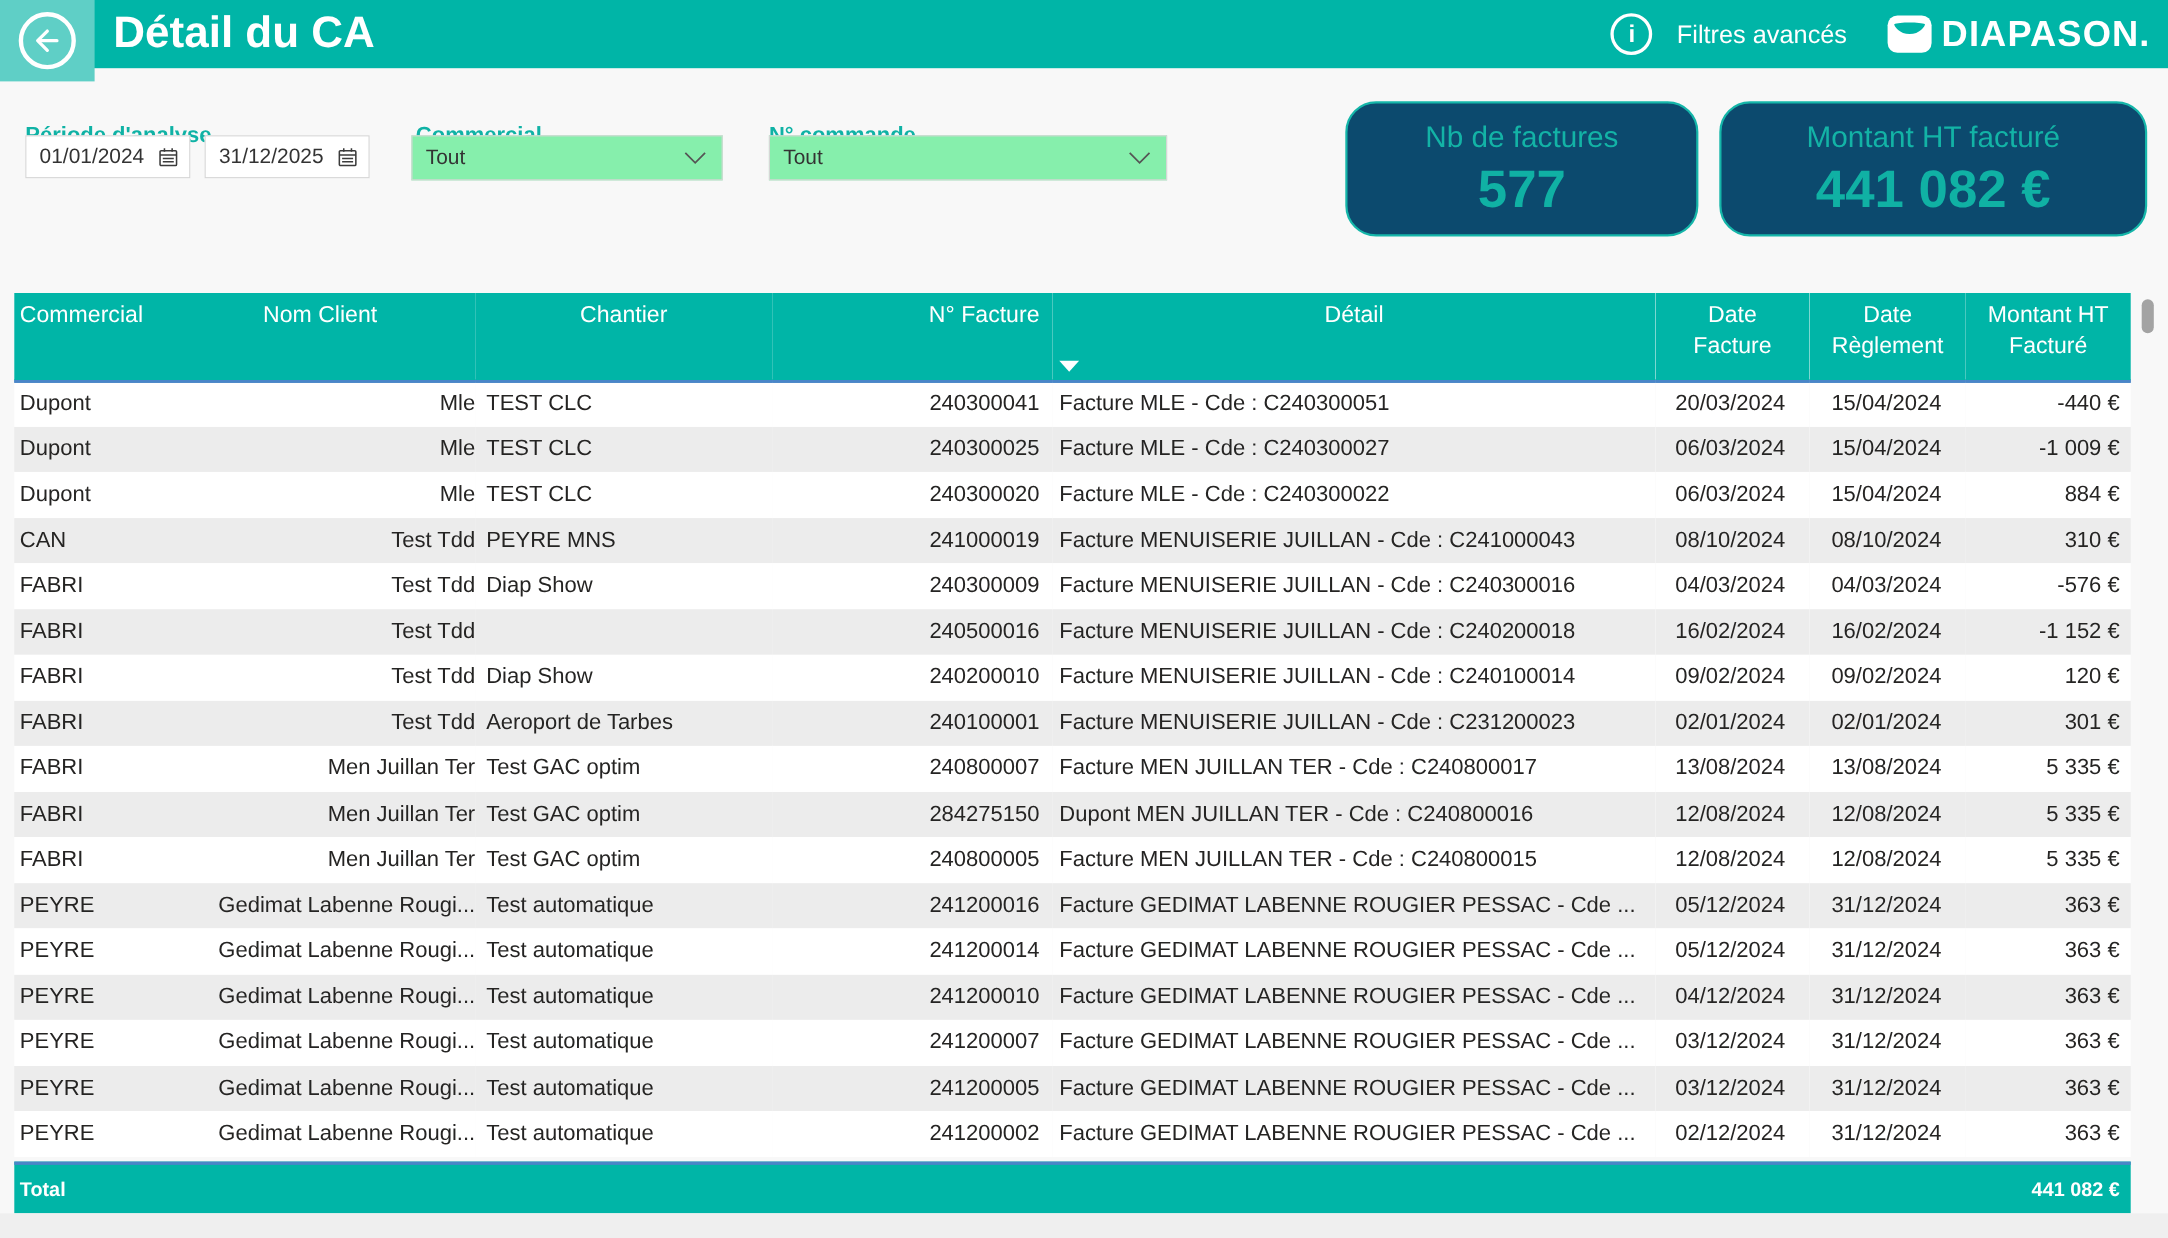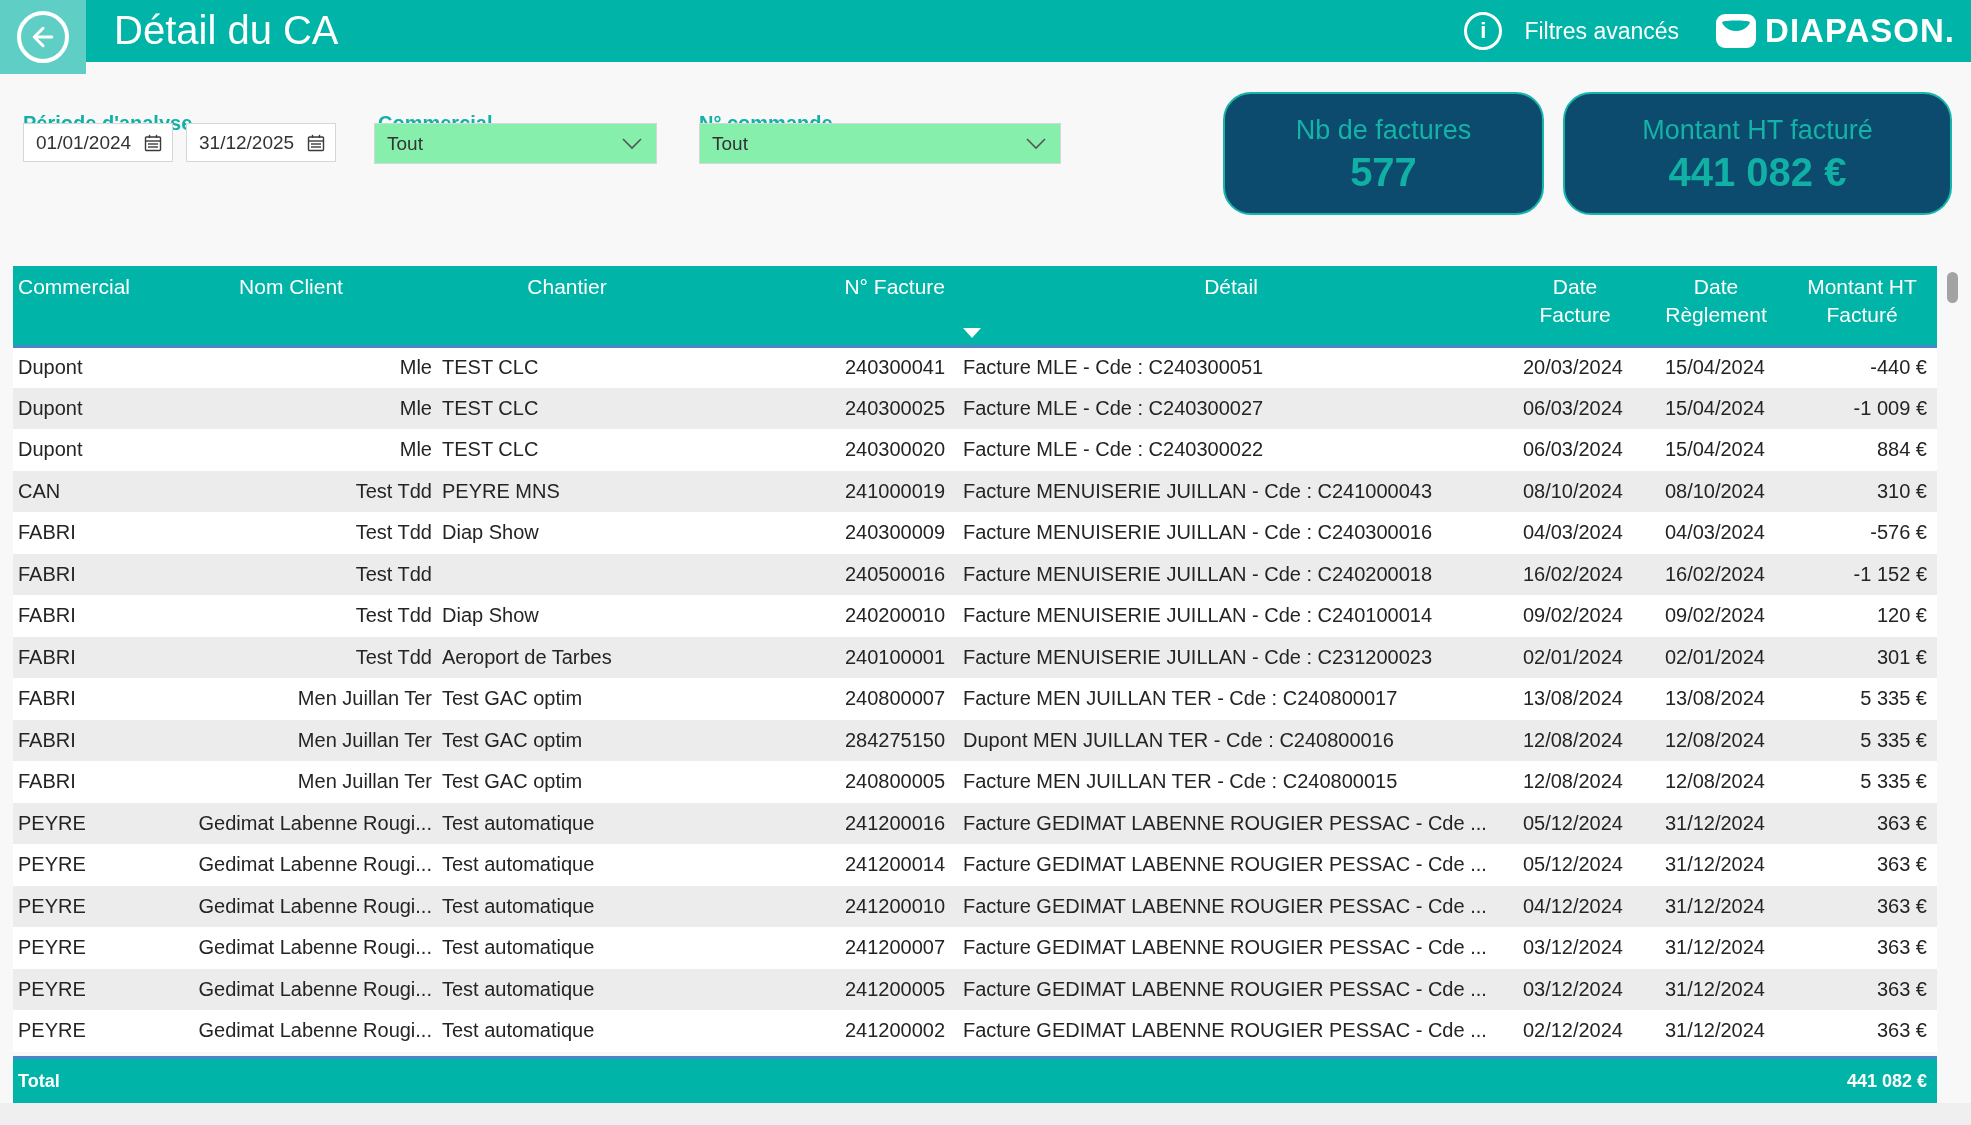--- a/index.html
+++ b/index.html
@@ -6,22 +6,22 @@
   html,body { background:#e9e9e9; }
   body { font-family:"Liberation Sans", sans-serif; }
   .page { position:relative; width:1971px; height:1125px; background:#f8f8f8; overflow:hidden; }
 
   
   .appbar { position:absolute; left:0; top:0; width:1971px; height:62px; background:#00b5a7; }
   .back-btn { position:absolute; left:0; top:0; width:86px; height:74px; background:#5fcfc6;
               display:flex; align-items:center; justify-content:center; z-index:3; cursor:pointer; }
   .back-circle { width:52px; height:52px; border:4px solid #fff; border-radius:50%;
                  display:flex; align-items:center; justify-content:center; }
-  .page-title { position:absolute; left:114px; top:0; height:62px; line-height:60px;
-                color:#fff; font-size:40px; font-weight:400; white-space:nowrap; }
+  .page-title { position:absolute; left:103px; top:0; height:62px; line-height:60px;
+                color:#fff; font-size:40px; font-weight:700; white-space:nowrap; }
   .appbar-right { position:absolute; right:16px; top:0; height:62px; display:flex; align-items:center; gap:22px; }
   .info-badge { width:38px; height:38px; border:3px solid #fff; border-radius:50%;
                 display:flex; align-items:center; justify-content:center;
                 color:#fff; font-size:22px; font-weight:700; cursor:pointer; }
   .filtres-label { color:#fff; font-size:23px; }
   .brand { display:flex; align-items:flex-end; gap:8px; margin-left:14px; }
   .brand-text { color:#fff; font-size:33px; font-weight:800; letter-spacing:1px; white-space:nowrap; }
 
   
   .filter-label { position:absolute; color:#0fb2a5; font-size:20px; font-weight:700; white-space:nowrap;margin-top:24px; }
@@ -41,21 +41,21 @@
   .dd-commercial { left:374px; width:283px; }
   .dd-commande   { left:699px; width:362px; }
 
   
   .kpi { position:absolute; top:92px; height:123px; background:#0c4a6e; border:2px solid #15b6a9;
          border-radius:28px; display:flex; flex-direction:column; align-items:center;
          justify-content:center; gap:4px; padding-top:2px; }
   .kpi-1 { left:1223px; width:321px; }
   .kpi-2 { left:1563px; width:389px; }
   .kpi-label { color:#13b3a6; font-size:27px; }
-  .kpi-value { color:#10b1a4; font-size:40px; font-weight:700; }
+  .kpi-value { color:#10b1a4; font-size:48px; font-weight:700; }
 
   
   .grid-wrap { position:absolute; left:13px; top:266px; width:1924px; }
   table { width:1924px; border-collapse:collapse; table-layout:fixed; }
   th { background:#00b5a7; color:#fff; font-size:21px; font-weight:400;
        vertical-align:top; padding-top:7px; height:80px; line-height:28px;
        border-bottom:3px solid #4a86c8; position:relative; cursor:pointer; }
   th .hlabel { white-space:pre-line; display:block; }
   td { height:41.5px; font-size:20px; color:#252423; white-space:nowrap; overflow:hidden; }
   tbody tr:nth-child(even) td { background:#ececec; }

